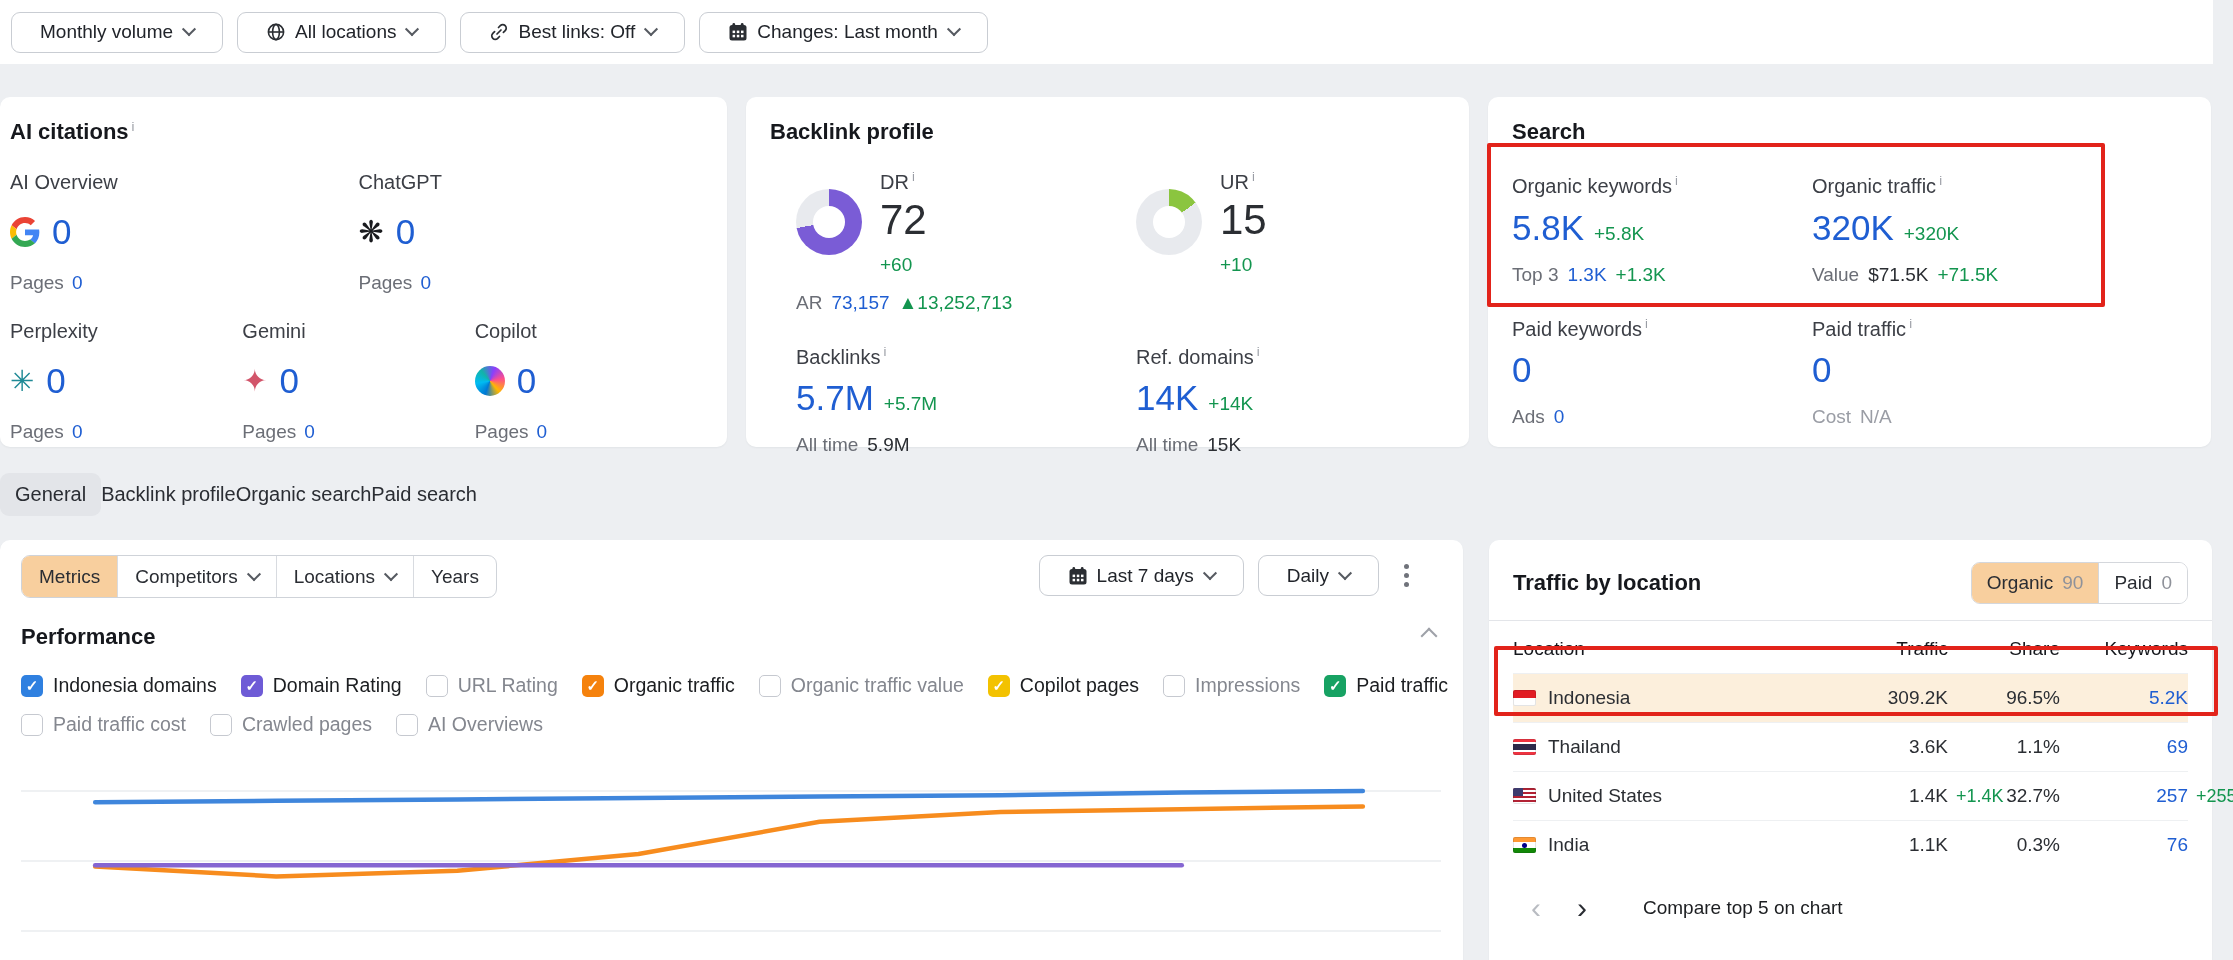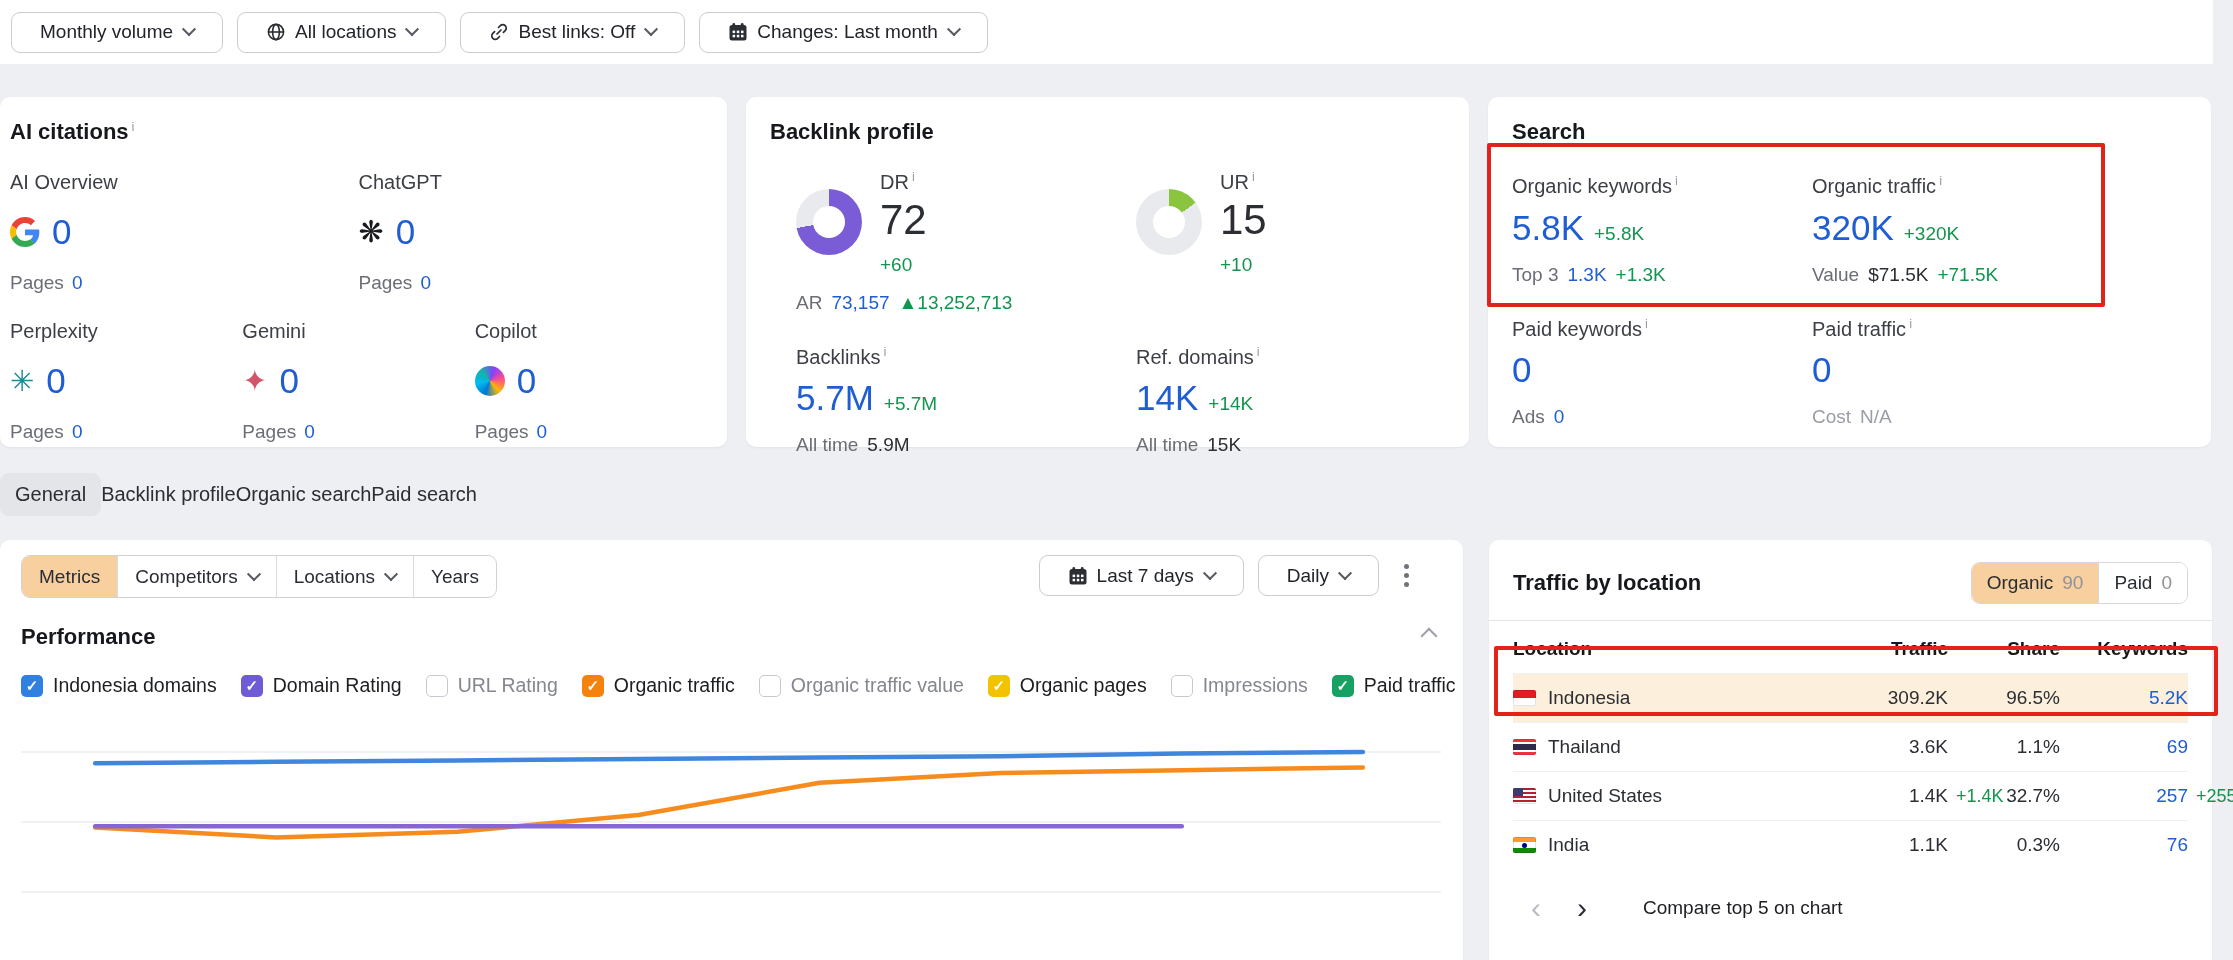--- a/index.html
+++ b/index.html
@@ -98,21 +98,21 @@
   
   .tl-head{display:flex;align-items:center;justify-content:space-between;}
   .tl-title{font-size:22px;font-weight:700;color:#16181d;}
   .toggle{display:flex;border:1px solid #d4d7dc;border-radius:9px;overflow:hidden;}
   .tg{display:flex;align-items:baseline;gap:9px;padding:9px 15px;font-size:19px;color:#2a2d33;cursor:pointer;background:#fff;}
   .tg .cnt{color:#8f929a;}
   .tg.active{background:#f8cf9e;}
   .tg + .tg{border-left:1px solid #d4d7dc;}
   .tl-divider{border-top:1px solid #e3e5e9;margin:16px -24px 0 -24px;}
   .thead,.trow{display:grid;grid-template-columns:1fr 150px 112px 128px;align-items:center;}
-  .thead{font-size:19px;font-weight:700;color:#16181d;padding:17px 0 13px 0;}
+  .thead{font-size:19px;font-weight:400;color:#16181d;padding:17px 0 13px 0;}
   .thead .hr{text-align:right;}
   .trow{height:48px;font-size:19px;color:#2b2e33;border-top:1px solid #eef0f2;}
   .trow:first-of-type{border-top:none;}
   .trow.hl{background:#fcefdc;}
   .loc{display:flex;align-items:center;gap:12px;}
   .cell{text-align:right;position:relative;}
   .cdelta{position:absolute;left:100%;padding-left:8px;color:#13954f;font-size:18px;white-space:nowrap;top:50%;transform:translateY(-50%);}
   .flag{width:23px;height:16px;border-radius:2px;position:relative;overflow:hidden;flex:none;
     box-shadow:inset 0 0 0 1px rgba(27,31,38,.12);}
   .f-id{background:linear-gradient(#e11c23 0 50%,#fff 50% 100%);}
@@ -431,29 +431,43 @@
     <label class="metric">
         <span class="cb on" style="background: rgb(245, 130, 13);">✓</span>
         <span class="cb-label">Organic traffic</span>
       </label>
     <label class="metric off">
         <span class="cb"></span>
         <span class="cb-label">Organic traffic value</span>
       </label>
     <label class="metric">
         <span class="cb on" style="background: rgb(243, 194, 0);">✓</span>
-        <span class="cb-label">Organic pages</span>
+        <span class="cb-label">Copilot pages</span>
       </label>
     <label class="metric off">
         <span class="cb"></span>
         <span class="cb-label">Impressions</span>
       </label>
     <label class="metric">
         <span class="cb on" style="background: rgb(23, 162, 99);">✓</span>
         <span class="cb-label">Paid traffic</span>
+      </label>
+  </div>
+  <div class="metric-row r2">
+    <label class="metric off">
+        <span class="cb"></span>
+        <span class="cb-label">Paid traffic cost</span>
+      </label>
+    <label class="metric off">
+        <span class="cb"></span>
+        <span class="cb-label">Crawled pages</span>
+      </label>
+    <label class="metric off">
+        <span class="cb"></span>
+        <span class="cb-label">AI Overviews</span>
       </label>
   </div>
 
   <div class="chart-wrap">
     <svg width="1420" height="172" viewBox="0 0 1436 172" preserveAspectRatio="none">
       <line class="grid" x1="0" x2="1436" y1="25" y2="25"></line>
       <line class="grid" x1="0" x2="1436" y1="95" y2="95"></line>
       <line class="grid" x1="0" x2="1436" y1="165" y2="165"></line>
       <g id="perf-lines">
           <polyline points="75.0,36.2 258.1,34.8 441.3,33.4 624.4,32.0 807.6,30.6 990.7,29.2 1173.9,26.4 1357.0,25.0" fill="none" stroke="#3f86dc" stroke-width="4.5" stroke-linejoin="round" stroke-linecap="round"></polyline>

